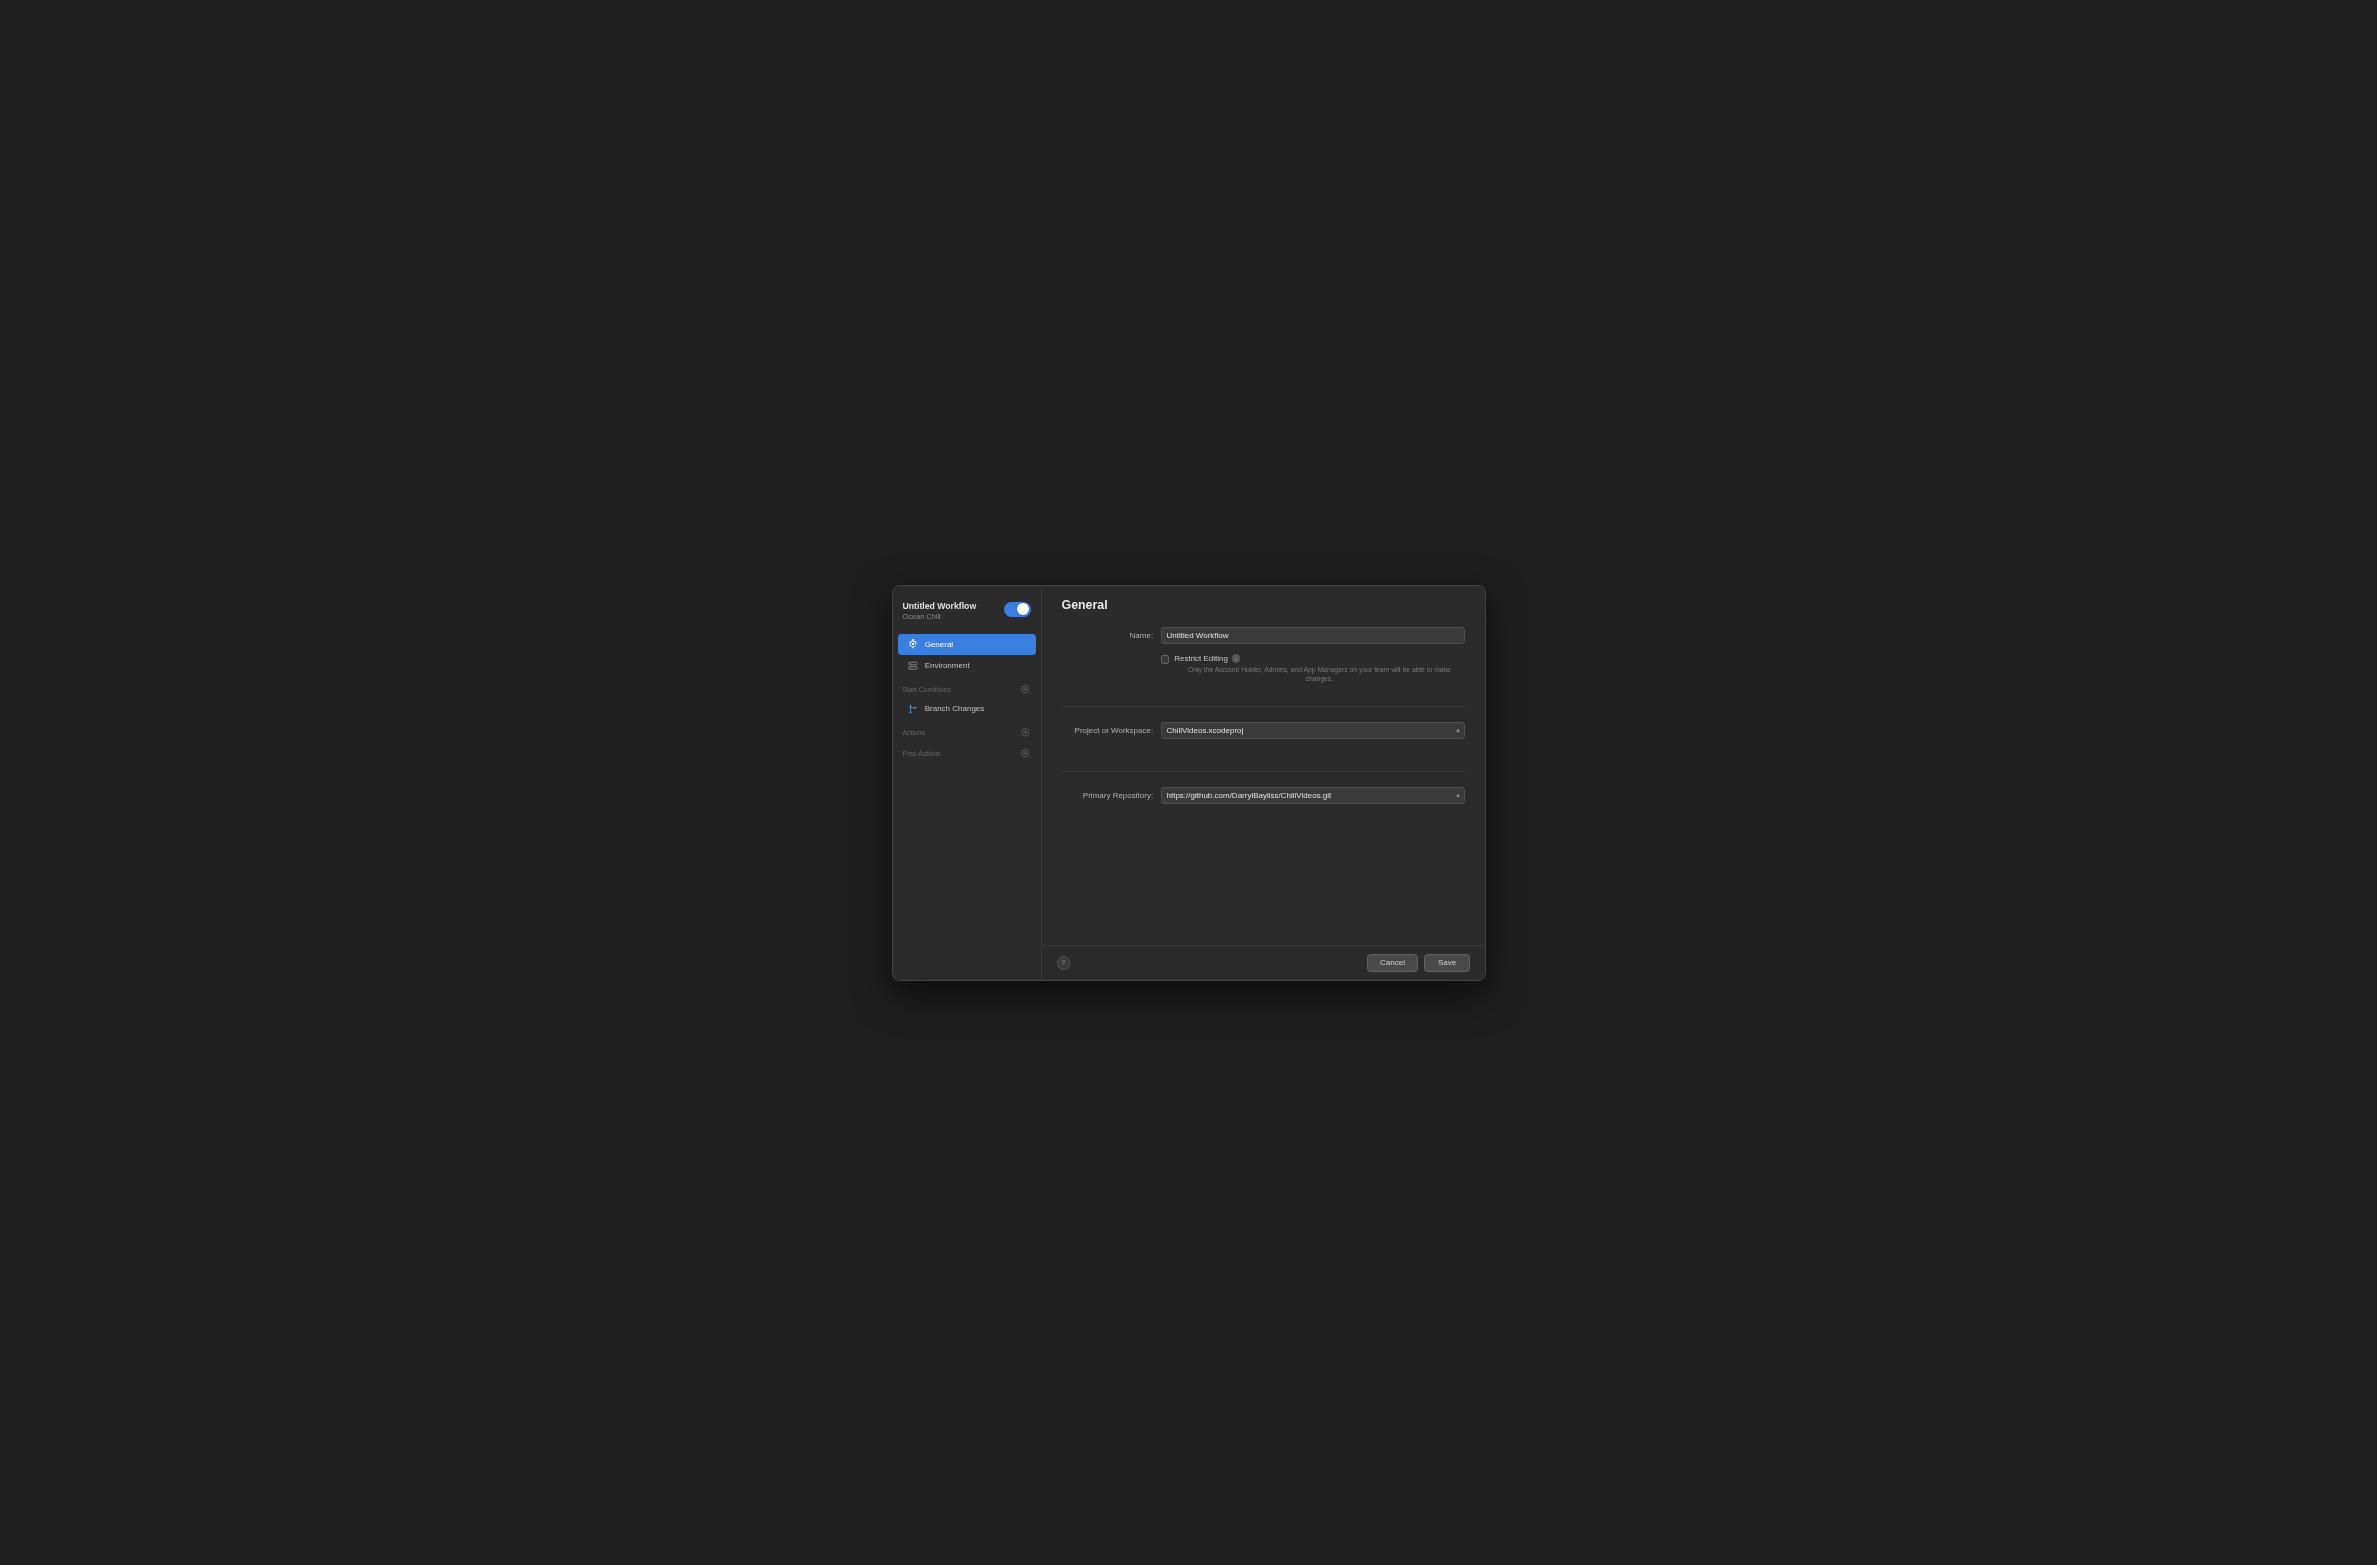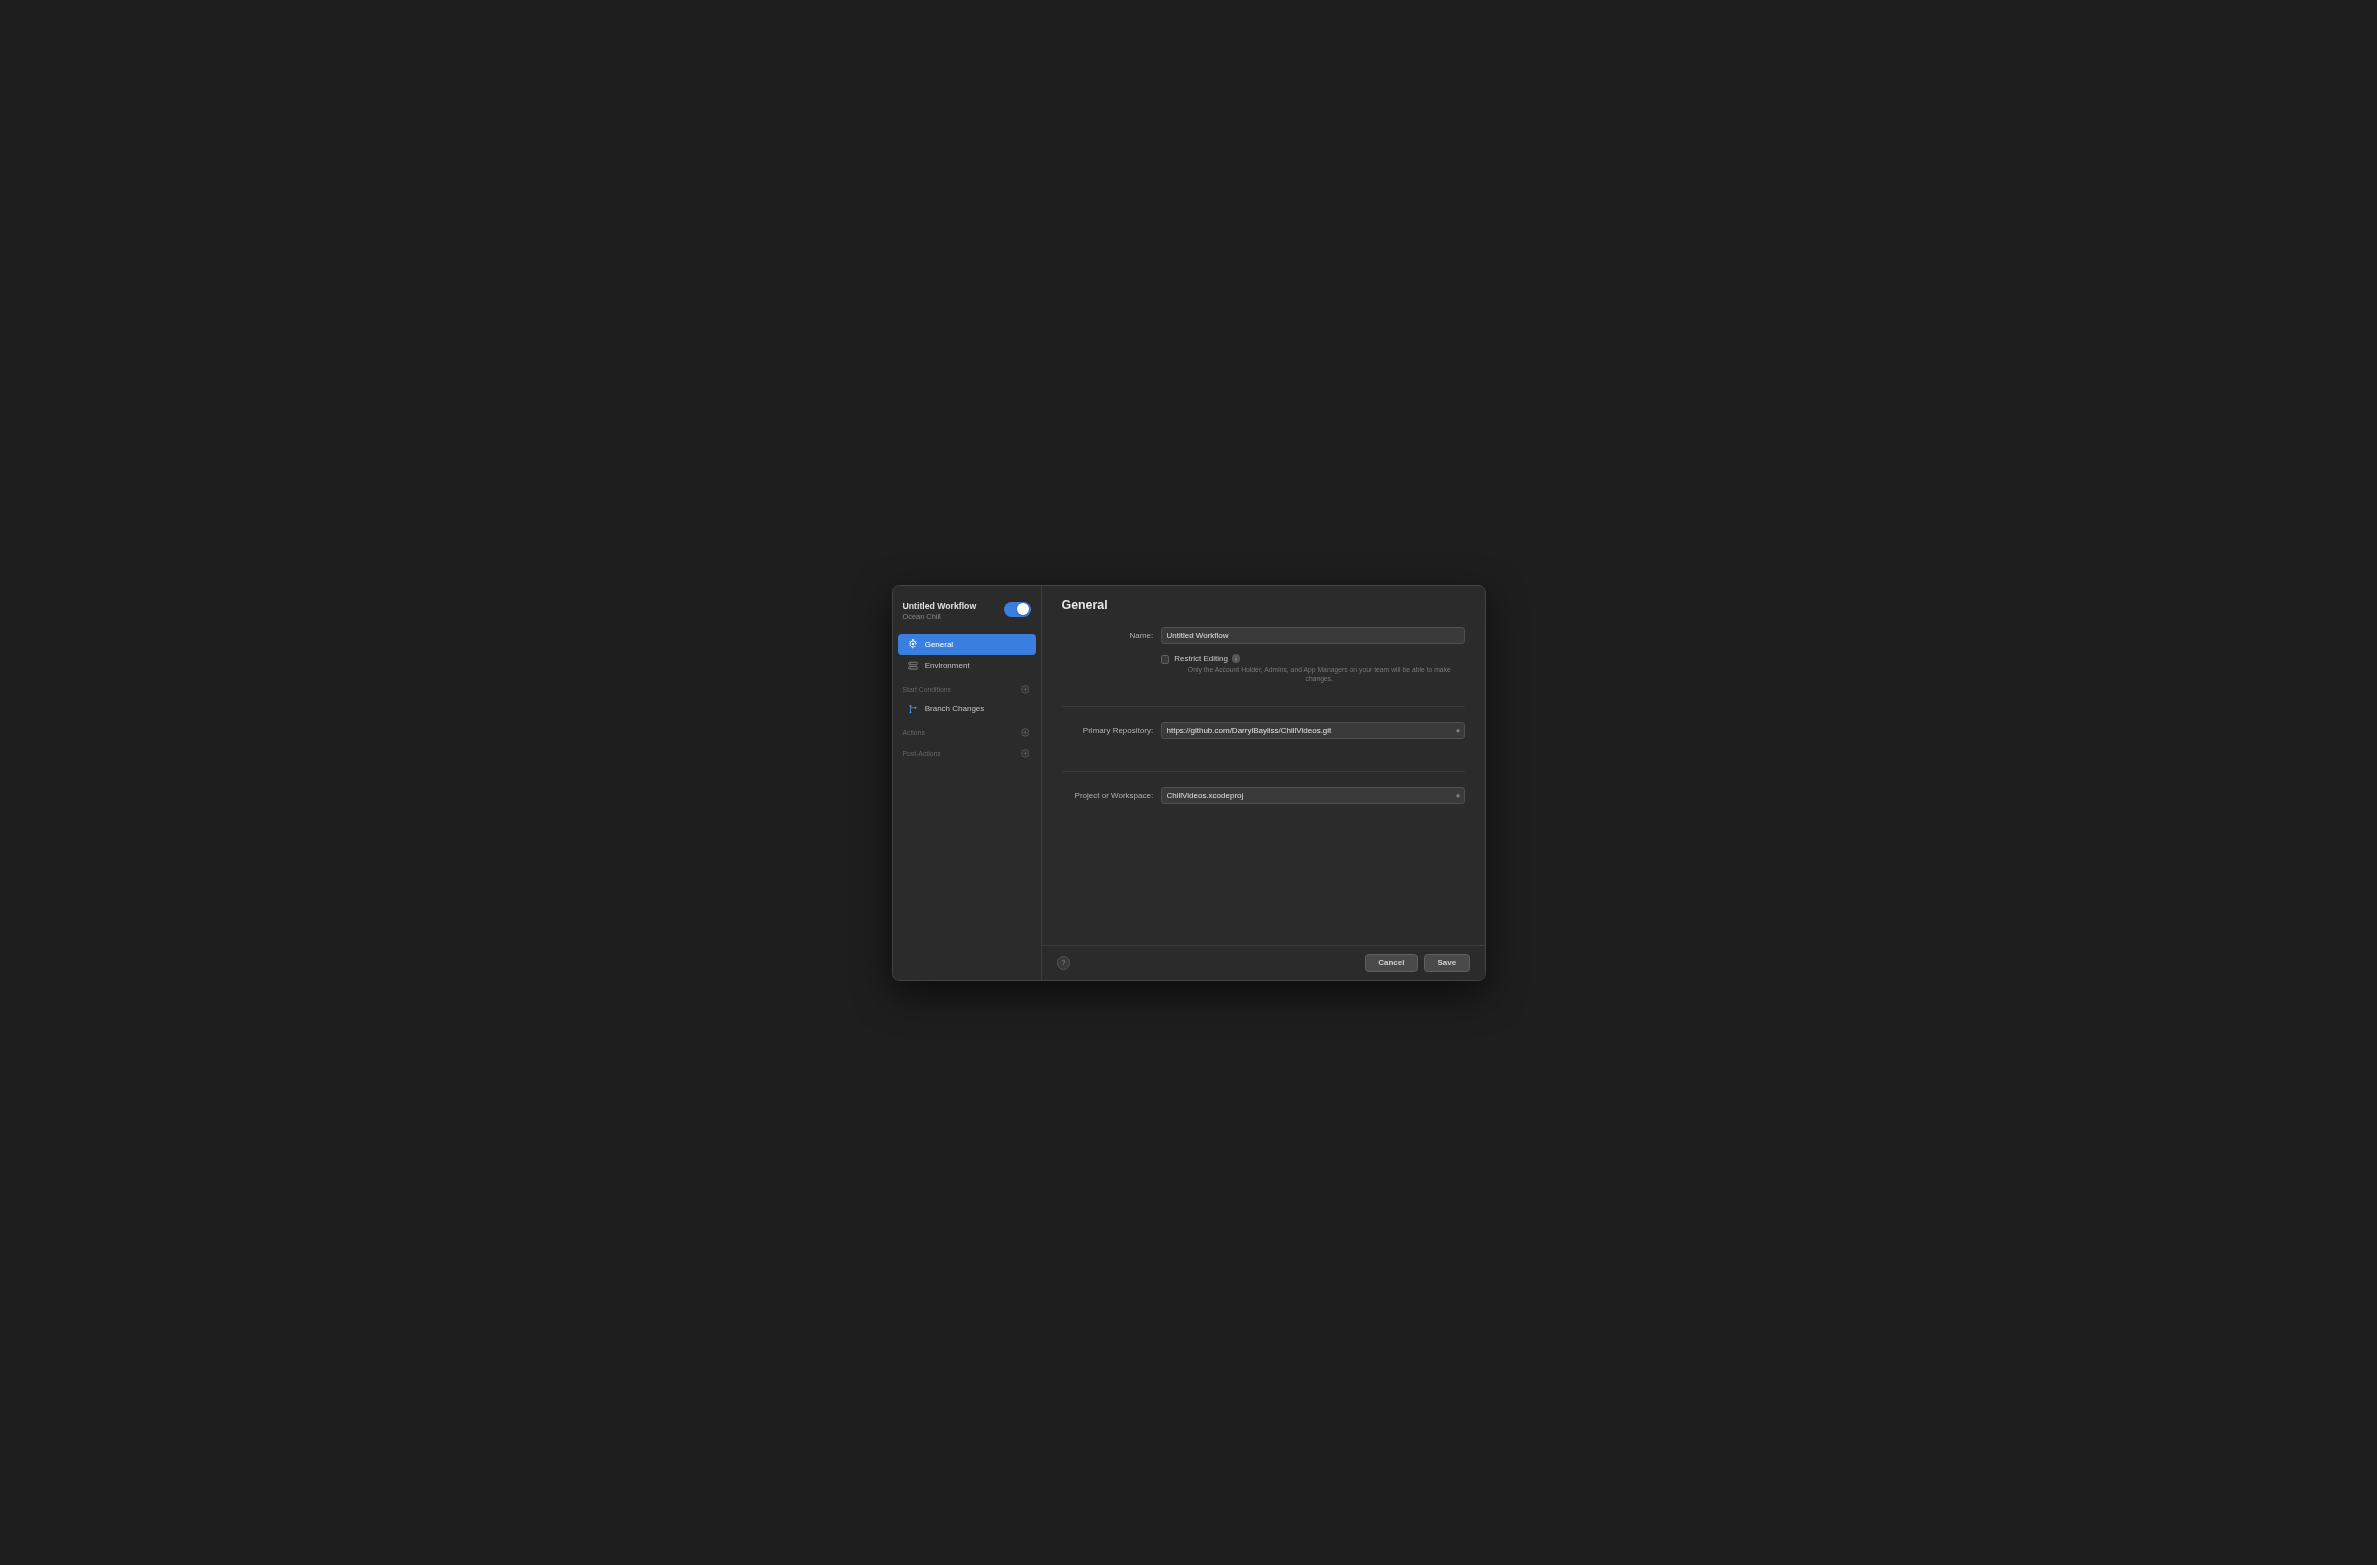--- a/index.html
+++ b/index.html
@@ -350,21 +350,21 @@
       display: flex;
       gap: 6.2px;
     }
 
     .btn {
       padding: 3.7px 12.4px;
       border-radius: 3.7px;
       font-size: 8px;
       cursor: pointer;
       font-family: inherit;
-      font-weight: 700;
+      font-weight: 400;
       border: none;
       outline: none;
     }
 
     .btn-secondary {
       background: #4a4a4a;
       color: #d0d0d0;
       border: 0.6px solid #606060;
     }
 
@@ -492,48 +492,48 @@
                 <span class="checkbox-hint">Only the Account Holder, Admins, and App Managers on your
 team will be able to make changes.</span>
               </div>
             </div>
           </div>
 
         </div>
 
         <div class="form-section">
           <div class="form-row">
+            <label class="form-label">Project or Workspace:</label>
+            <div class="form-control">
+              <div class="select-wrapper">
+                <select class="select-input"><option>ChillVideos.xcodeproj</option></select>
+                <div class="select-arrows">
+                  <div class="select-arrow up"></div>
+                  <div class="select-arrow down"></div>
+                </div>
+              </div>
+            </div>
+          </div>
+        </div>
+
+        <div class="form-section">
+          <div class="form-row">
             <label class="form-label">Primary Repository:</label>
             <div class="form-control">
               <div class="select-wrapper">
                 <select class="select-input"><option>https://github.com/DarrylBayliss/ChillVideos.git</option></select>
                 <div class="select-arrows">
                   <div class="select-arrow up"></div>
                   <div class="select-arrow down"></div>
                 </div>
               </div>
             </div>
           </div>
         </div>
 
-        <div class="form-section">
-          <div class="form-row">
-            <label class="form-label">Project or Workspace:</label>
-            <div class="form-control">
-              <div class="select-wrapper">
-                <select class="select-input"><option>ChillVideos.xcodeproj</option></select>
-                <div class="select-arrows">
-                  <div class="select-arrow up"></div>
-                  <div class="select-arrow down"></div>
-                </div>
-              </div>
-            </div>
-          </div>
-        </div>
-
       </div>
 
       <div class="main-footer">
         <div class="help-btn">?</div>
         <div class="footer-buttons">
           <button class="btn btn-secondary">Cancel</button>
           <button class="btn btn-primary">Save</button>
         </div>
       </div>
     </div>

